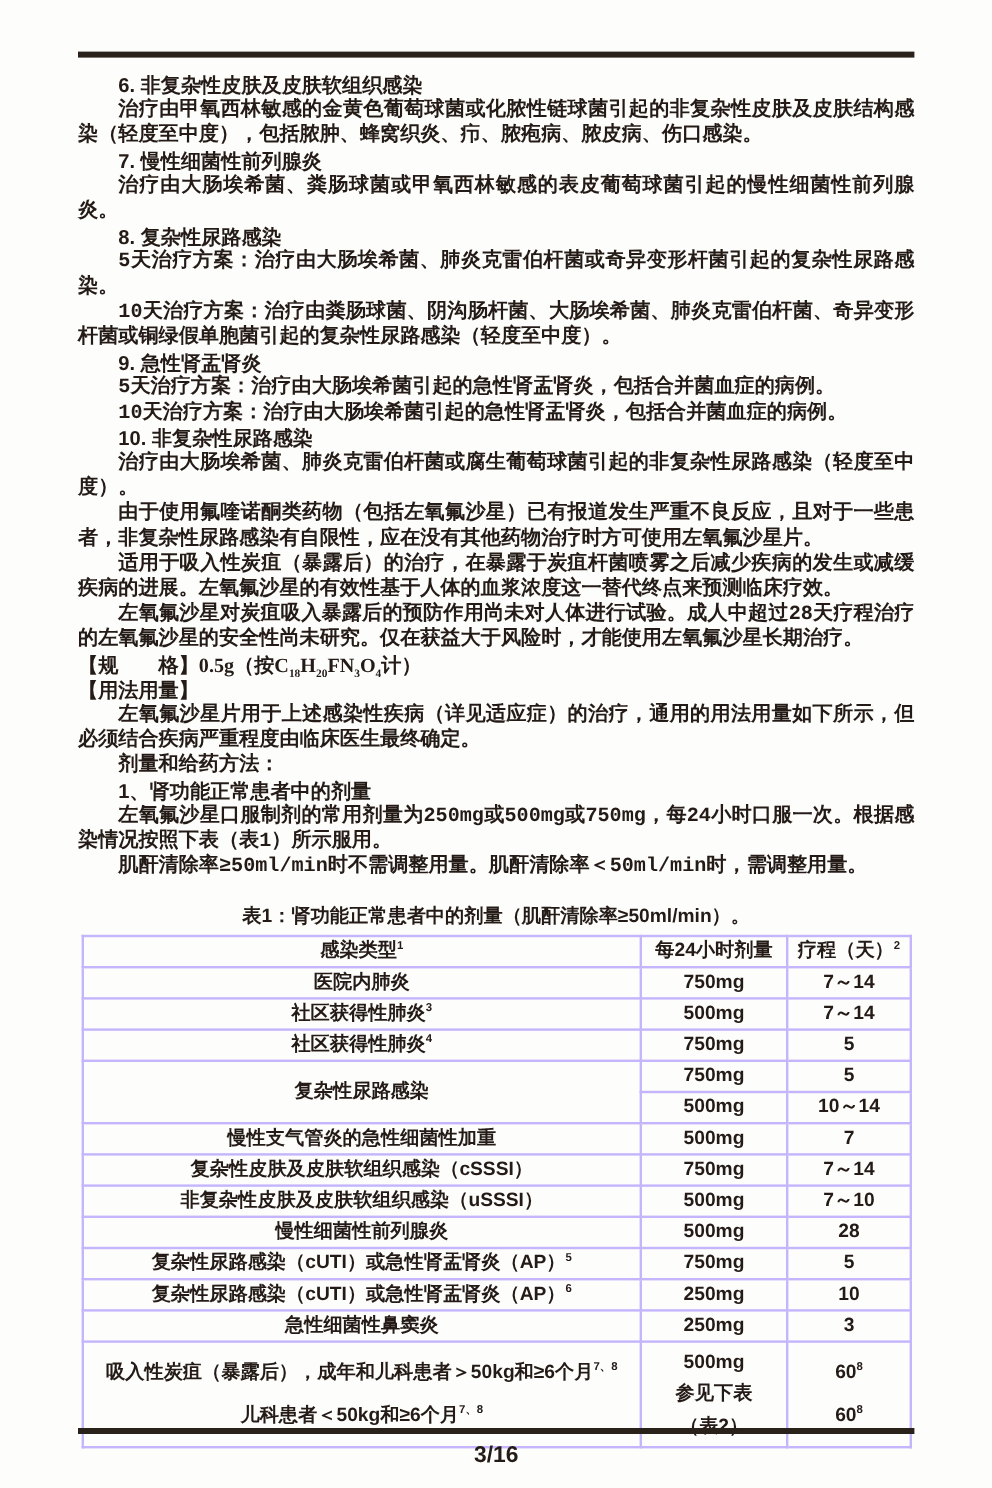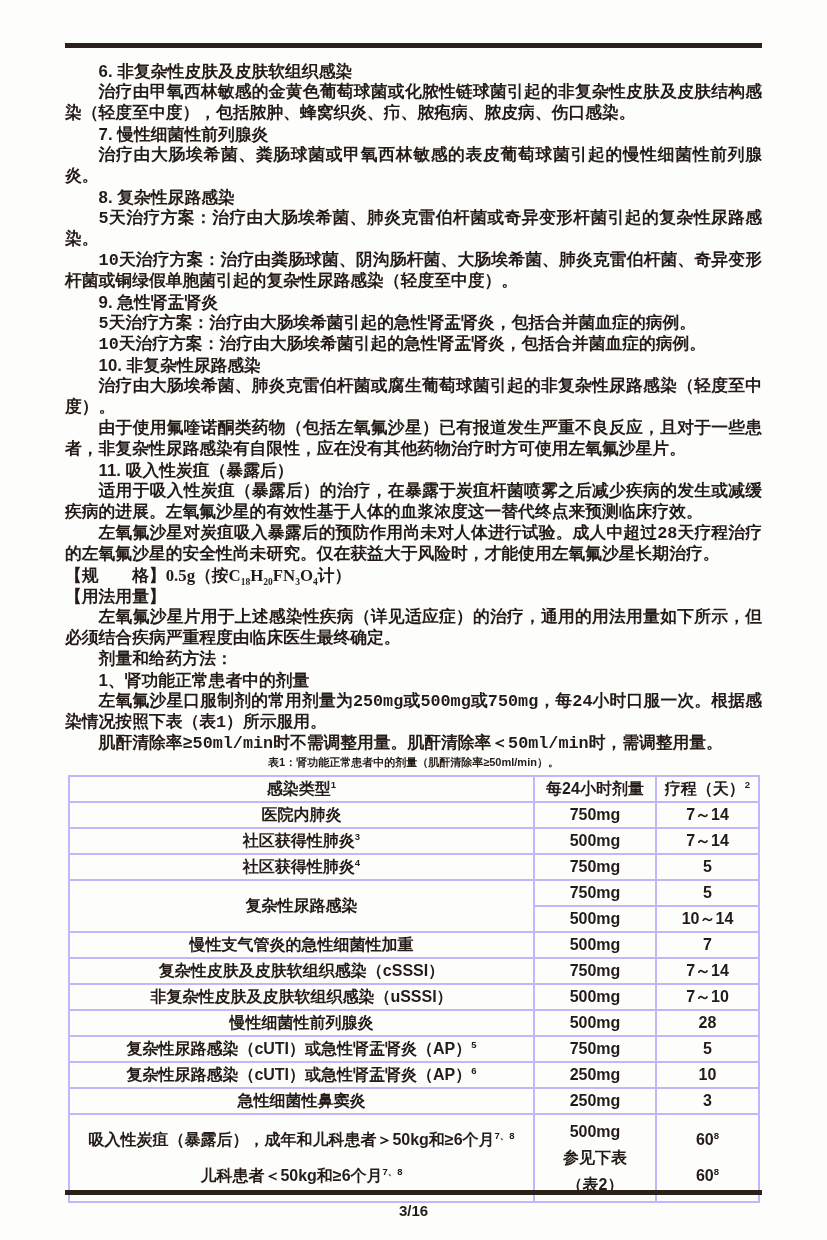--- a/index.html
+++ b/index.html
@@ -27,22 +27,22 @@
     letter-spacing:0;
   }
   .blk.heading{font-weight:800;text-indent:2em;text-align:left;}
   .blk.para{text-indent:2em;font-family:Liberation Mono, monospace;}
   .blk.label{text-indent:0;font-family:Liberation Serif, serif;}
   .blk b{font-weight:800;}
   sup{font-size:9.5px;vertical-align:super;line-height:0;}
   sub{font-size:9.5px;vertical-align:sub;line-height:0;}
 
   .table-title{
-    margin:1px 0 5px 0;
-    font-size:11px;font-weight:600;
+    margin:20px 0 5px 0;
+    font-size:16px;font-weight:600;
     text-align:center;
   }
   table.dosage{
     border-collapse:collapse;
     table-layout:fixed;
     width:690px;
     margin-left:3px;
   }
   table.dosage th,table.dosage td{
     border:2px solid #c4b5fd;
@@ -62,21 +62,21 @@
     height:82px;
   }
   .stack-inner div{line-height:24px;}
   .footer-rule{
     position:absolute;left:65px;top:1190px;width:697px;height:5px;
     background:#2b211b;
   }
   .page-number{
     position:absolute;left:0;top:1202px;width:827px;
     text-align:center;
-    font-size:15px;font-weight:600;color:#241b16;
+    font-size:19px;font-weight:600;color:#241b16;
   }
 </style>
 </head>
 <body>
 
 <div class="page">
   <div class="top-rule"></div>
 
   <div class="content">
     <div>
@@ -86,21 +86,20 @@
         <p class="blk para"><span>治疗由大肠埃希菌、粪肠球菌或甲氧西林敏感的表皮葡萄球菌引起的慢性细菌性前列腺炎。</span></p>
         <p class="blk heading"><span>8. 复杂性尿路感染</span></p>
         <p class="blk para"><b>5天治疗方案：</b><span>治疗由大肠埃希菌、肺炎克雷伯杆菌或奇异变形杆菌引起的复杂性尿路感染。</span></p>
         <p class="blk para"><b>10天治疗方案：</b><span>治疗由粪肠球菌、阴沟肠杆菌、大肠埃希菌、肺炎克雷伯杆菌、奇异变形杆菌或铜绿假单胞菌引起的复杂性尿路感染（轻度至中度）。</span></p>
         <p class="blk heading"><span>9. 急性肾盂肾炎</span></p>
         <p class="blk para"><b>5天治疗方案：</b><span>治疗由大肠埃希菌引起的急性肾盂肾炎，包括合并菌血症的病例。</span></p>
         <p class="blk para"><b>10天治疗方案：</b><span>治疗由大肠埃希菌引起的急性肾盂肾炎，包括合并菌血症的病例。</span></p>
         <p class="blk heading"><span>10. 非复杂性尿路感染</span></p>
         <p class="blk para"><span>治疗由大肠埃希菌、肺炎克雷伯杆菌或腐生葡萄球菌引起的非复杂性尿路感染（轻度至中度）。</span></p>
         <p class="blk para"><span>由于使用氟喹诺酮类药物（包括左氧氟沙星）已有报道发生严重不良反应，且对于一些患者，非复杂性尿路感染有自限性，应在没有其他药物治疗时方可使用左氧氟沙星片。</span></p>
-        <p class="blk heading"><span>11. 吸入性炭疽（暴露后）</span></p>
         <p class="blk para"><span>适用于吸入性炭疽（暴露后）的治疗，在暴露于炭疽杆菌喷雾之后减少疾病的发生或减缓疾病的进展。左氧氟沙星的有效性基于人体的血浆浓度这一替代终点来预测临床疗效。</span></p>
         <p class="blk para"><span>左氧氟沙星对炭疽吸入暴露后的预防作用尚未对人体进行试验。成人中超过28天疗程治疗的左氧氟沙星的安全性尚未研究。仅在获益大于风险时，才能使用左氧氟沙星长期治疗。</span></p>
         <p class="blk label"><span>【规　　格】0.5g（按C</span><sub>18</sub><span>H</span><sub>20</sub><span>FN</span><sub>3</sub><span>O</span><sub>4</sub><span>计）</span></p>
         <p class="blk label"><span>【用法用量】</span></p>
         <p class="blk para"><span>左氧氟沙星片用于上述感染性疾病（详见适应症）的治疗，通用的用法用量如下所示，但必须结合疾病严重程度由临床医生最终确定。</span></p>
         <p class="blk para"><span>剂量和给药方法：</span></p>
         <p class="blk heading"><span>1、肾功能正常患者中的剂量</span></p>
         <p class="blk para"><span>左氧氟沙星口服制剂的常用剂量为250mg或500mg或750mg，每24小时口服一次。根据感染情况按照下表（表1）所示服用。</span></p>
         <p class="blk para"><span>肌酐清除率≥50ml/min时不需调整用量。肌酐清除率＜50ml/min时，需调整用量。</span></p>
       </div>

